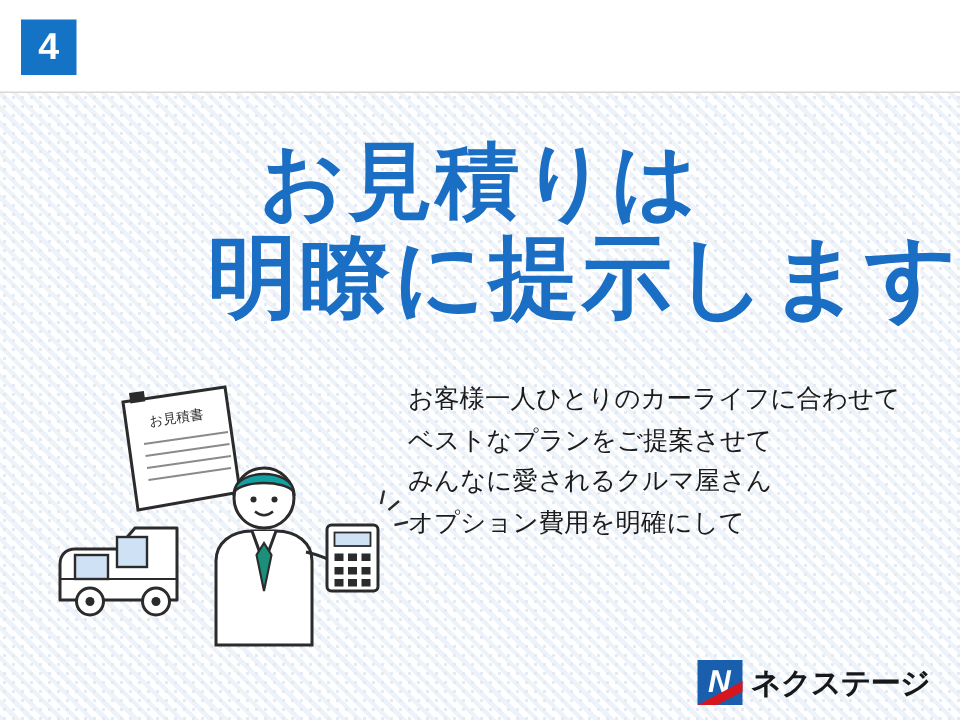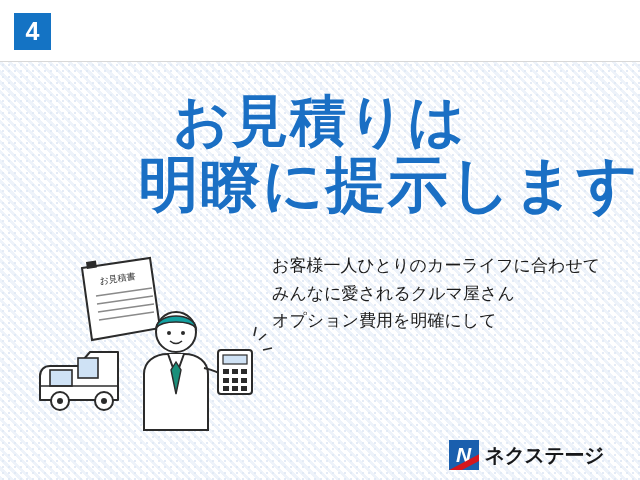--- a/index.html
+++ b/index.html
@@ -120,21 +120,21 @@
   .illus {
     position: absolute;
     left: 26px;
     top: 192px;
     width: 250px;
     height: 180px;
   }
   
   .footer-logo {
     position: absolute;
-    right: 36px;
+    right: 20px;
     bottom: 10px;
     display: flex;
     align-items: center;
   }
   .logo-mark {
     width: 30px;
     height: 30px;
     background: #1a5fae;
     position: relative;
     flex: 0 0 auto;
@@ -185,20 +185,21 @@
   <div class="panel">
     <div class="panel-dots"></div>
 
     <div class="headline">
       <span class="l1">お見積りは</span>
       <span class="l2">明瞭に提示します</span>
     </div>
 
     <div class="bodycopy">
       <span class="line">お客様一人ひとりのカーライフに合わせて</span>
+      <span class="line">ベストなプランをご提案させて</span>
       <span class="line">みんなに愛されるクルマ屋さん</span>
       <span class="line">オプション費用を明確にして</span>
     </div>
 
     <div class="illus">
       <svg width="250" height="180" viewBox="0 0 250 180" xmlns="http://www.w3.org/2000/svg">
 
         <g>
           <polygon points="56,14 124,4 134,74 66,86" fill="#ffffff" stroke="#2b2b2b" stroke-width="2"></polygon>
           <text x="74" y="30" font-family="Liberation Sans, sans-serif" font-size="9" fill="#2b2b2b" transform="rotate(-8 74 30)">お見積書</text>

